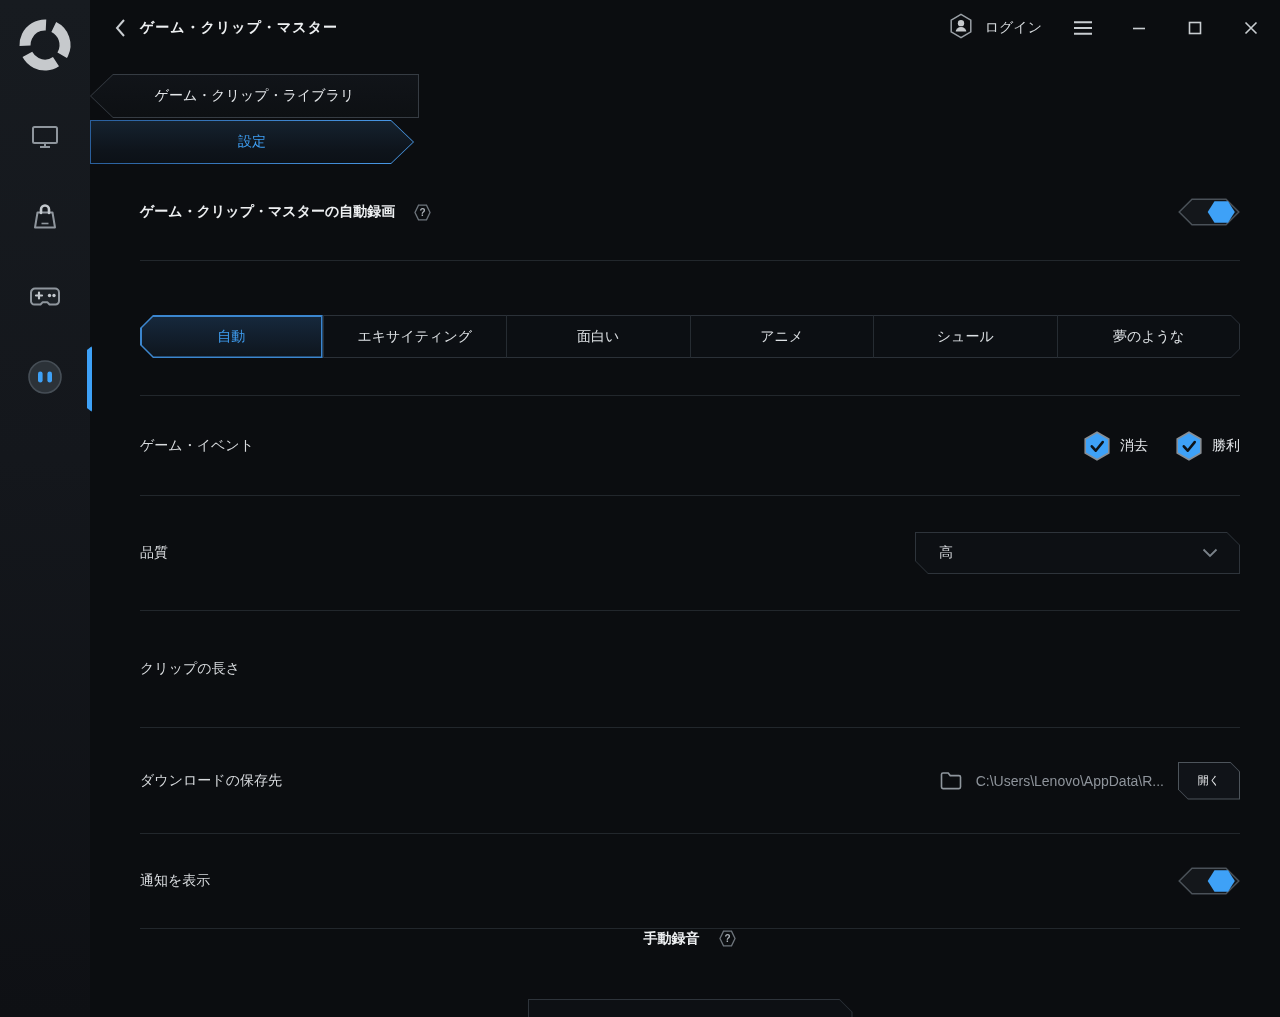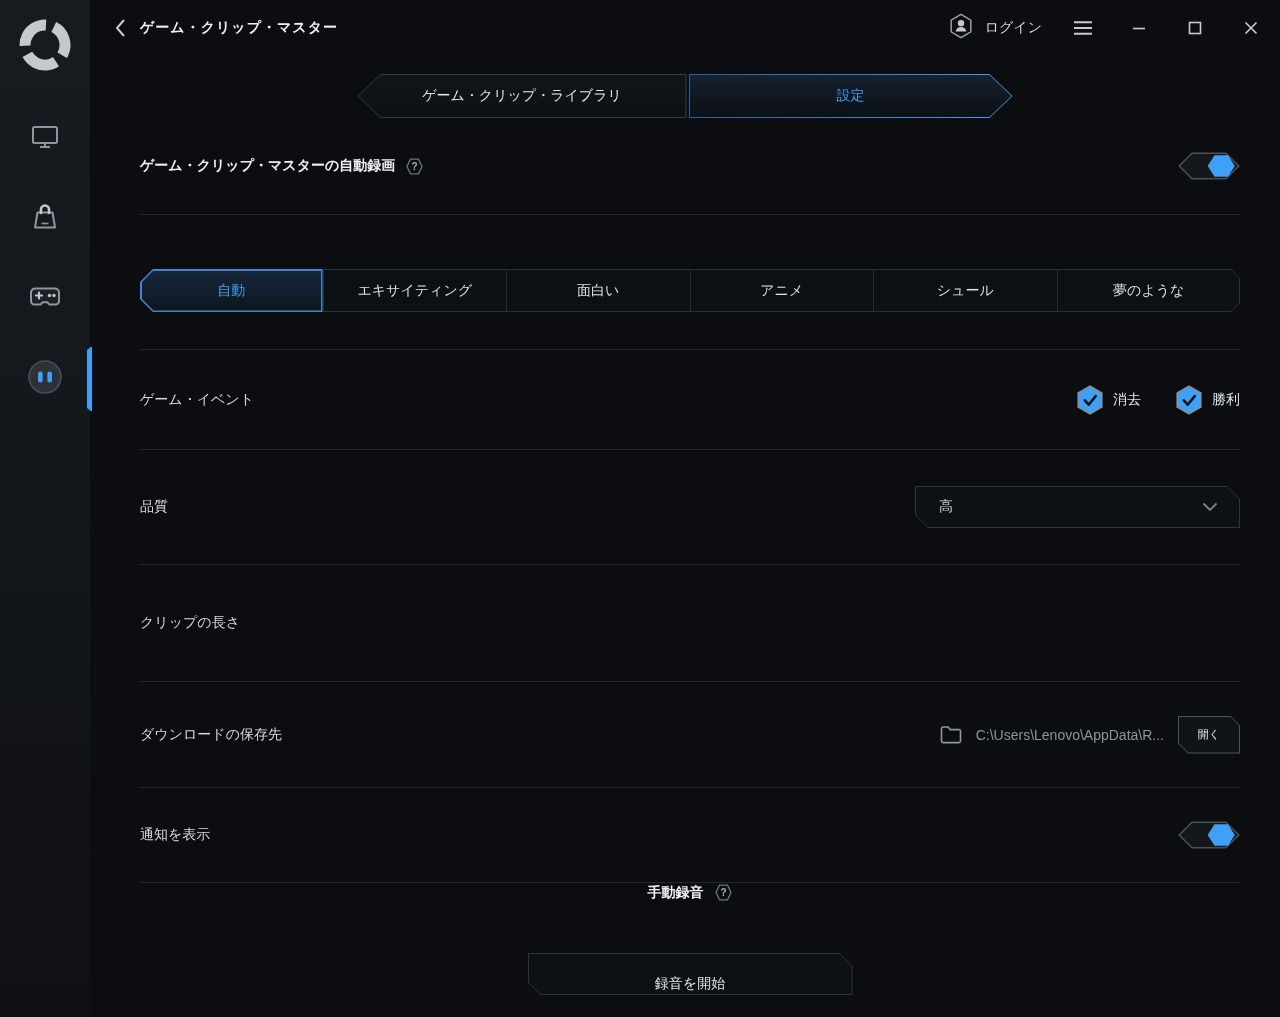--- a/index.html
+++ b/index.html
@@ -35,36 +35,36 @@
   .titlebar { height:56px; display:flex; align-items:center; justify-content:space-between; padding:0 14px 0 24px; flex-shrink:0; }
   .titlebar-left { display:flex; align-items:center; gap:12px; }
   .back-btn { width:14px; height:20px; display:flex; align-items:center; cursor:pointer; }
   .app-title { font-size:14px; font-weight:bold; color:#eef0f2; letter-spacing:1px; }
   .titlebar-right { display:flex; align-items:center; gap:26px; }
   .login-group { display:flex; align-items:center; gap:10px; cursor:pointer; }
   .login-label { font-size:14px; color:#d5d9dc; }
   .win-btn { width:30px; height:30px; display:flex; align-items:center; justify-content:center; cursor:pointer; }
 
   
-  .tabs { display:flex; justify-content:center; gap:2px; margin-top:18px; flex-shrink:0; }
+  .tabs { display:flex; justify-content:center; gap:2px; margin-top:18px; flex-shrink:0;flex-direction:column; }
   .tab { position:relative; height:44px; display:flex; align-items:center; justify-content:center; cursor:pointer; }
   .tab-label { position:relative; z-index:2; font-size:14px; }
   .tab-left { width:329px; }
   .tab-left .tab-border { position:absolute; inset:0; background:#363c43; clip-path:polygon(23px 0,100% 0,100% 100%,23px 100%,0 50%); }
   .tab-left .tab-fill { position:absolute; inset:1px; background:linear-gradient(180deg,#111419,#0d1013); clip-path:polygon(22px 0,100% 0,100% 100%,22px 100%,0 50%); }
   .tab-left .tab-label { color:#e4e7ea; }
   .tab-right { width:324px; }
   .tab-right .tab-border { position:absolute; inset:0; background:linear-gradient(90deg,#2a5f9c,#4a9bea); clip-path:polygon(0 0,calc(100% - 23px) 0,100% 50%,calc(100% - 23px) 100%,0 100%); }
   .tab-right .tab-fill { position:absolute; inset:1px; background:linear-gradient(180deg,#15222f 0%,#0e141b 70%,#0c1117 100%); clip-path:polygon(0 0,calc(100% - 22px) 0,100% 50%,calc(100% - 22px) 100%,0 100%); }
   .tab-right .tab-label { color:#3fa0f5; }
 
   
   .content { flex:1; padding:0 40px 0 50px; display:flex; flex-direction:column; }
   .row { display:flex; align-items:center; justify-content:space-between; border-bottom:1px solid #22272c; }
-  .row-label { font-size:14px; color:#d8dbde; display:flex; align-items:center; gap:8px; }
+  .row-label { font-size:14px; color:#d8dbde; display:flex; align-items:center; gap:16px; }
   .row-label.bold { font-weight:bold; color:#edeff1; }
   .help-icon { display:inline-flex; margin-left:2px; }
 
   .row-auto    { height:97px; }
   .row-event   { height:100px; }
   .row-quality { height:115px; }
   .row-length  { height:117px; }
   .row-path    { height:106px; }
   .row-notify  { height:95px; }
   .row-manual  { height:112px; border-bottom:none;flex-direction:column; }
@@ -81,21 +81,21 @@
     background:transparent; border:none; font-family:inherit; font-size:14px; color:#dde1e4; cursor:pointer; }
   .style-btn + .style-btn { border-left:1px solid #262c32; }
   .style-btn .btn-text { position:relative; z-index:2; }
   .style-btn.selected { color:#3fa0f5; }
   .sel-border { position:absolute; inset:0; background:#3b86cf;
     clip-path:polygon(13px 0,100% 0,100% 100%,13px 100%,0 calc(100% - 13px),0 13px); }
   .sel-fill { position:absolute; inset:1.5px; background:linear-gradient(180deg,#16283c,#0e151d);
     clip-path:polygon(12px 0,100% 0,100% 100%,12px 100%,0 calc(100% - 12px),0 12px); }
 
   
-  .check-group { display:flex; gap:35px; }
+  .check-group { display:flex; gap:28px; }
   .check-item { display:flex; align-items:center; gap:10px; cursor:pointer; }
   .check-label { font-size:14px; color:#e3e6e9; }
 
   
   .octo { position:relative; height:42px; cursor:pointer; }
   .octo-border { position:absolute; inset:0; background:#2e343b;
     clip-path:polygon(0 0,calc(100% - 13px) 0,100% 13px,100% 100%,13px 100%,0 calc(100% - 13px)); }
   .octo-fill { position:absolute; inset:1px; background:#0d1014;
     clip-path:polygon(0 0,calc(100% - 12px) 0,100% 12px,100% 100%,12px 100%,0 calc(100% - 12px)); }
   .octo-content { position:absolute; inset:0; z-index:2; display:flex; align-items:center; }

